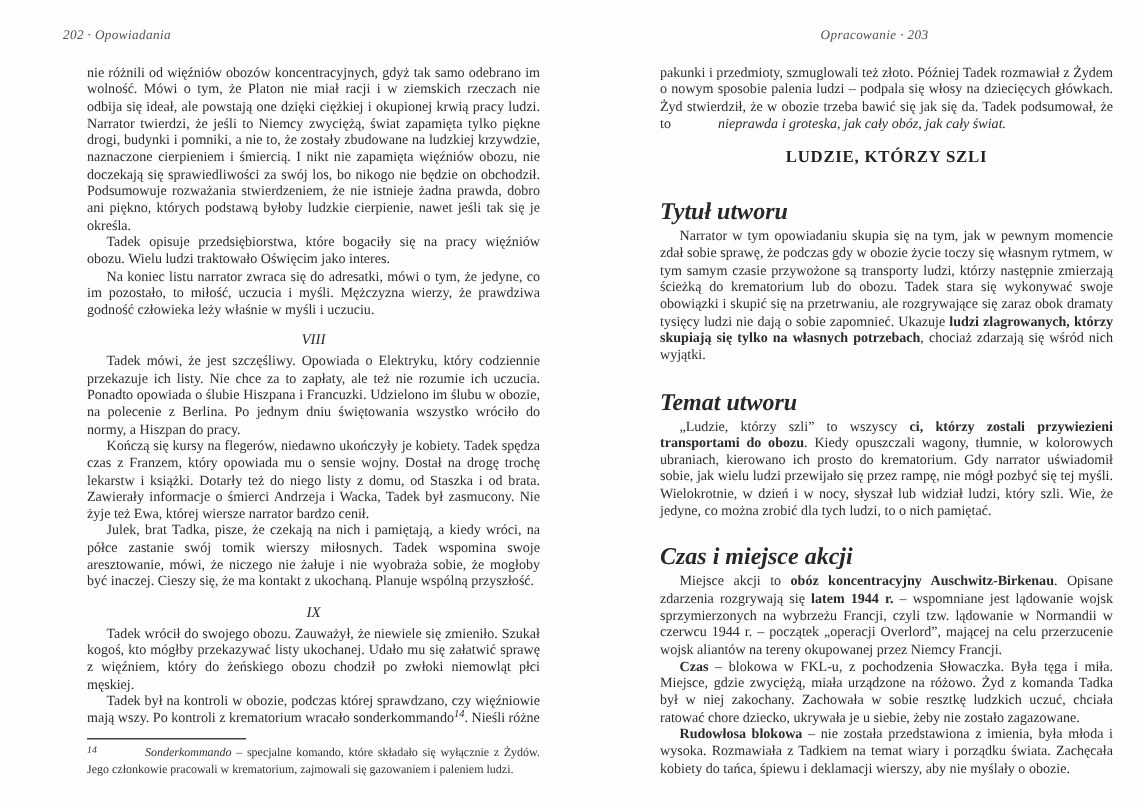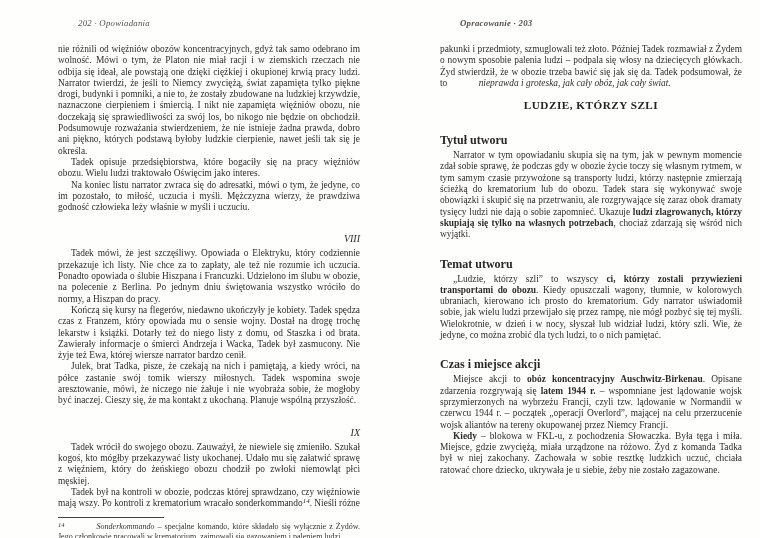--- a/index.html
+++ b/index.html
@@ -13,45 +13,44 @@
     background: #fefefd;
   }
   .page { position: absolute; top: 0; height: 538px; }
   .page-left  { left: 42px;  width: 318px; }
   .page-right { left: 424px; width: 318px; }
 
   .running-header {
     position: absolute; top: 18px; width: 100%;
     font-style: italic; font-size: 8.8px; color: #54504a;
     letter-spacing: 0.25px;
-    margin-left: 36px;
   }
   .page-left  .running-header { text-align: left; }
-  .page-right .running-header { text-align: left; font-weight: bold; }
+  .page-right .running-header { text-align: center; }
 
   .page-body { position: absolute; top: 44px; left: 16px; right: 0; }
 
   .para {
     margin: 0; text-align: justify;
     font-size: 9.4px; line-height: 11.3px; color: #2e2c29;
   }
   .para.indent { text-indent: 13px; }
 
   .h-roman {
-    text-align: right; font-style: italic;
-    font-size: 10px; color: #2e2c29; margin: 20px 0 4px;
+    text-align: center; font-style: italic;
+    font-size: 10px; color: #2e2c29; margin: 8px 0 4px;
   }
   .h-main {
     text-align: center; font-weight: bold;
     font-size: 11.2px; letter-spacing: 0.5px; color: #262420;
     margin: 10px 0 22px;
   }
   .h-sub {
-    font-weight: bold; 
-    font-size: 12px; color: #2a2824; margin: 16px 0 2px;
+    font-weight: bold; font-style: italic;
+    font-size: 16px; color: #2a2824; margin: 16px 0 2px;
   }
 
   .footnote-rule {
     width: 106px; height: 0; border-top: 1px solid #45423d;
     margin: 7px 0 4px;
   }
   .footnote {
     font-size: 8px; line-height: 10.1px; text-align: justify; color: #34322e;
   }
   .footnote .r-sup { top: -2.5px; font-size: 6.5px; }
@@ -87,17 +86,18 @@
     <div class="running-header">Opracowanie · 203</div>
     <div class="page-body">
         <p class="para"><span>pakunki i przedmioty, szmuglowali też złoto. Później Tadek rozmawiał z Żydem o nowym sposobie palenia ludzi – podpala się włosy na dziecięcych główkach. Żyd stwierdził, że w obozie trzeba bawić się jak się da. Tadek podsumował, że to </span><span class="r-i">nieprawda i groteska, jak cały obóz, jak cały świat.</span></p>
         <div class="h-main">LUDZIE, KTÓRZY SZLI</div>
         <div class="h-sub">Tytuł utworu</div>
         <p class="para indent"><span>Narrator w tym opowiadaniu skupia się na tym, jak w pewnym momencie zdał sobie sprawę, że podczas gdy w obozie życie toczy się własnym rytmem, w tym samym czasie przywożone są transporty ludzi, którzy następnie zmierzają ścieżką do krematorium lub do obozu. Tadek stara się wykonywać swoje obowiązki i skupić się na przetrwaniu, ale rozgrywające się zaraz obok dramaty tysięcy ludzi nie dają o sobie zapomnieć. Ukazuje </span><span class="r-b">ludzi zlagrowanych, którzy skupiają się tylko na własnych potrzebach</span><span>, chociaż zdarzają się wśród nich wyjątki.</span></p>
         <div class="h-sub">Temat utworu</div>
         <p class="para indent"><span>„Ludzie, którzy szli” to wszyscy </span><span class="r-b">ci, którzy zostali przywiezieni transportami do obozu</span><span>. Kiedy opuszczali wagony, tłumnie, w kolorowych ubraniach, kierowano ich prosto do krematorium. Gdy narrator uświadomił sobie, jak wielu ludzi przewijało się przez rampę, nie mógł pozbyć się tej myśli. Wielokrotnie, w dzień i w nocy, słyszał lub widział ludzi, który szli. Wie, że jedyne, co można zrobić dla tych ludzi, to o nich pamiętać.</span></p>
         <div class="h-sub">Czas i miejsce akcji</div>
         <p class="para indent"><span>Miejsce akcji to </span><span class="r-b">obóz koncentracyjny Auschwitz-Birkenau</span><span>. Opisane zdarzenia rozgrywają się </span><span class="r-b">latem 1944 r.</span><span> – wspomniane jest lądowanie wojsk sprzymierzonych na wybrzeżu Francji, czyli tzw. lądowanie w Normandii w czerwcu 1944 r. – początek „operacji Overlord”, mającej na celu przerzucenie wojsk aliantów na tereny okupowanej przez Niemcy Francji.</span></p>
-        <p class="para indent"><span class="r-b">Kiedy</span><span> – blokowa w FKL-u, z pochodzenia Słowaczka. Była tęga i miła. Miejsce, gdzie zwyciężą, miała urządzone na różowo. Żyd z komanda Tadka był w niej zakochany. Zachowała w sobie resztkę ludzkich uczuć, chciała ratować chore dziecko, ukrywała je u siebie, żeby nie zostało zagazowane.</span></p>
+        <p class="para indent"><span class="r-b">Czas</span><span> – blokowa w FKL-u, z pochodzenia Słowaczka. Była tęga i miła. Miejsce, gdzie zwyciężą, miała urządzone na różowo. Żyd z komanda Tadka był w niej zakochany. Zachowała w sobie resztkę ludzkich uczuć, chciała ratować chore dziecko, ukrywała je u siebie, żeby nie zostało zagazowane.</span></p>
+        <p class="para indent"><span class="r-b">Rudowłosa blokowa</span><span> – nie została przedstawiona z imienia, była młoda i wysoka. Rozmawiała z Tadkiem na temat wiary i porządku świata. Zachęcała kobiety do tańca, śpiewu i deklamacji wierszy, aby nie myślały o obozie.</span></p>
       </div>
   </section>
 
 </div>
 
 </body></html>

